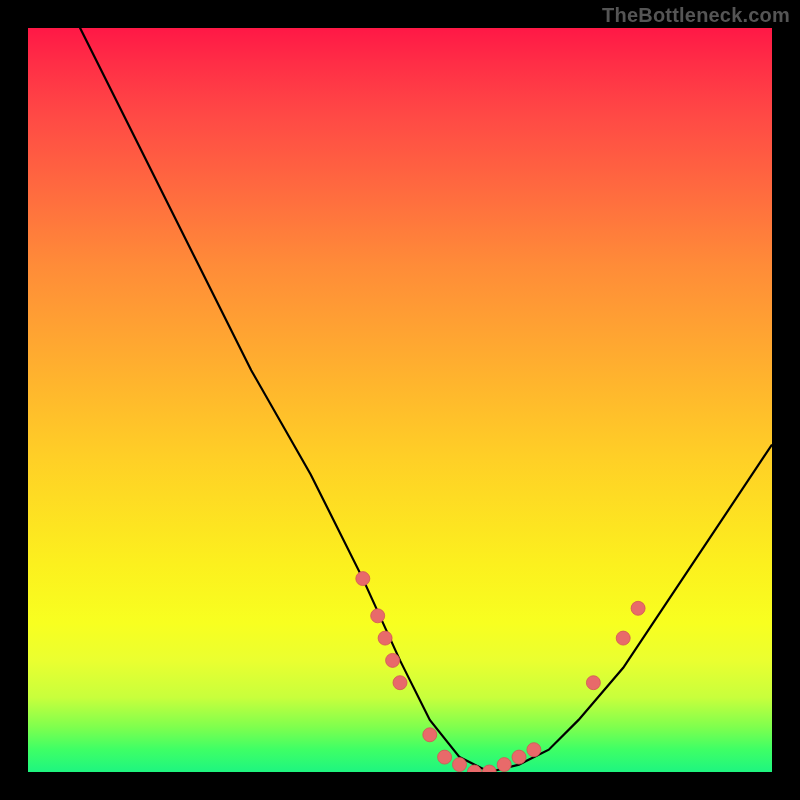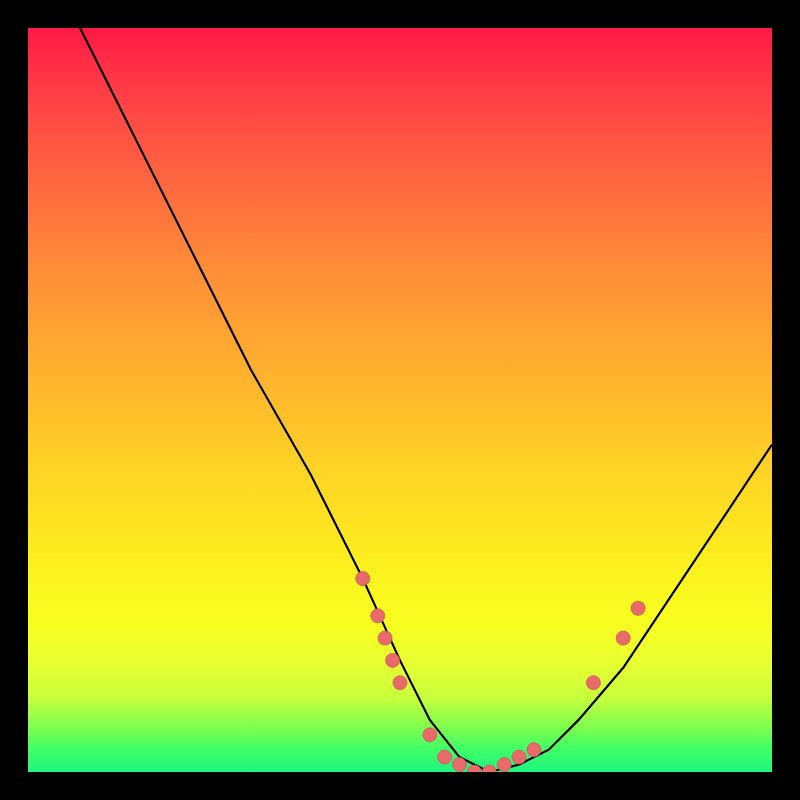--- a/index.html
+++ b/index.html
@@ -67,20 +67,21 @@
     fill: #e86a6a;
     stroke: #d25555;
     stroke-width: 0.8;
   }
 </style>
 </head>
 <body>
 
 <div class="container">
 
+  <div class="watermark">TheBottleneck.com</div>
 
   <div class="plot-area">
 
     <svg class="curve" viewBox="0 0 744 744" preserveAspectRatio="none">
       <path id="curve-path" d="M0.0 -111.6 L52.1 0.0 L111.6 119.0 L171.1 238.1 L223.2 342.2 L282.7 446.4 L334.8 550.6 L372.0 632.4 L401.8 691.9 L431.5 729.1 L461.3 744.0 L491.0 736.6 L520.8 721.7 L550.6 691.9 L595.2 639.8 L639.8 572.9 L684.5 505.9 L744.0 416.6"></path>
       <g id="marker-group">
           <circle cx="334.8" cy="550.6" r="7" class="dot"></circle>
           <circle cx="349.7" cy="587.8" r="7" class="dot"></circle>
           <circle cx="357.1" cy="610.1" r="7" class="dot"></circle>
           <circle cx="364.6" cy="632.4" r="7" class="dot"></circle>

